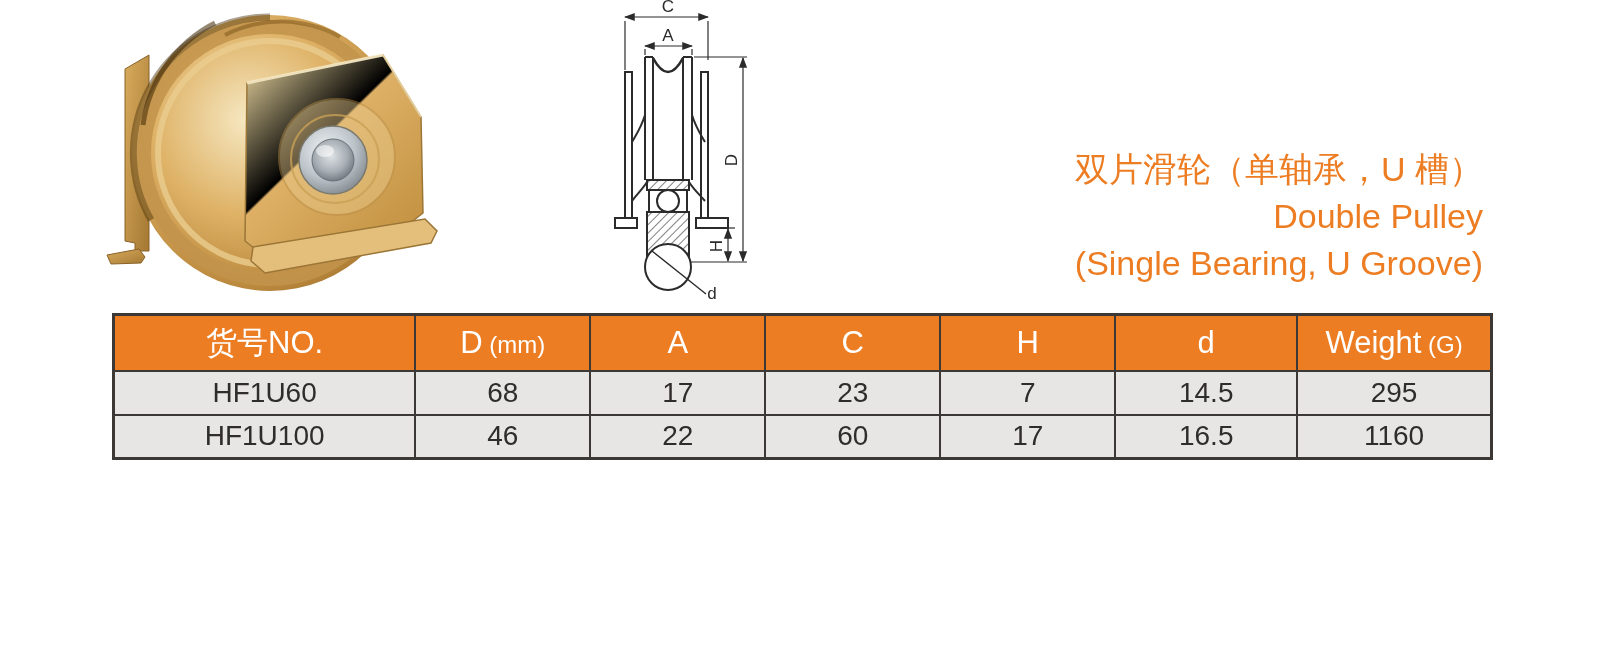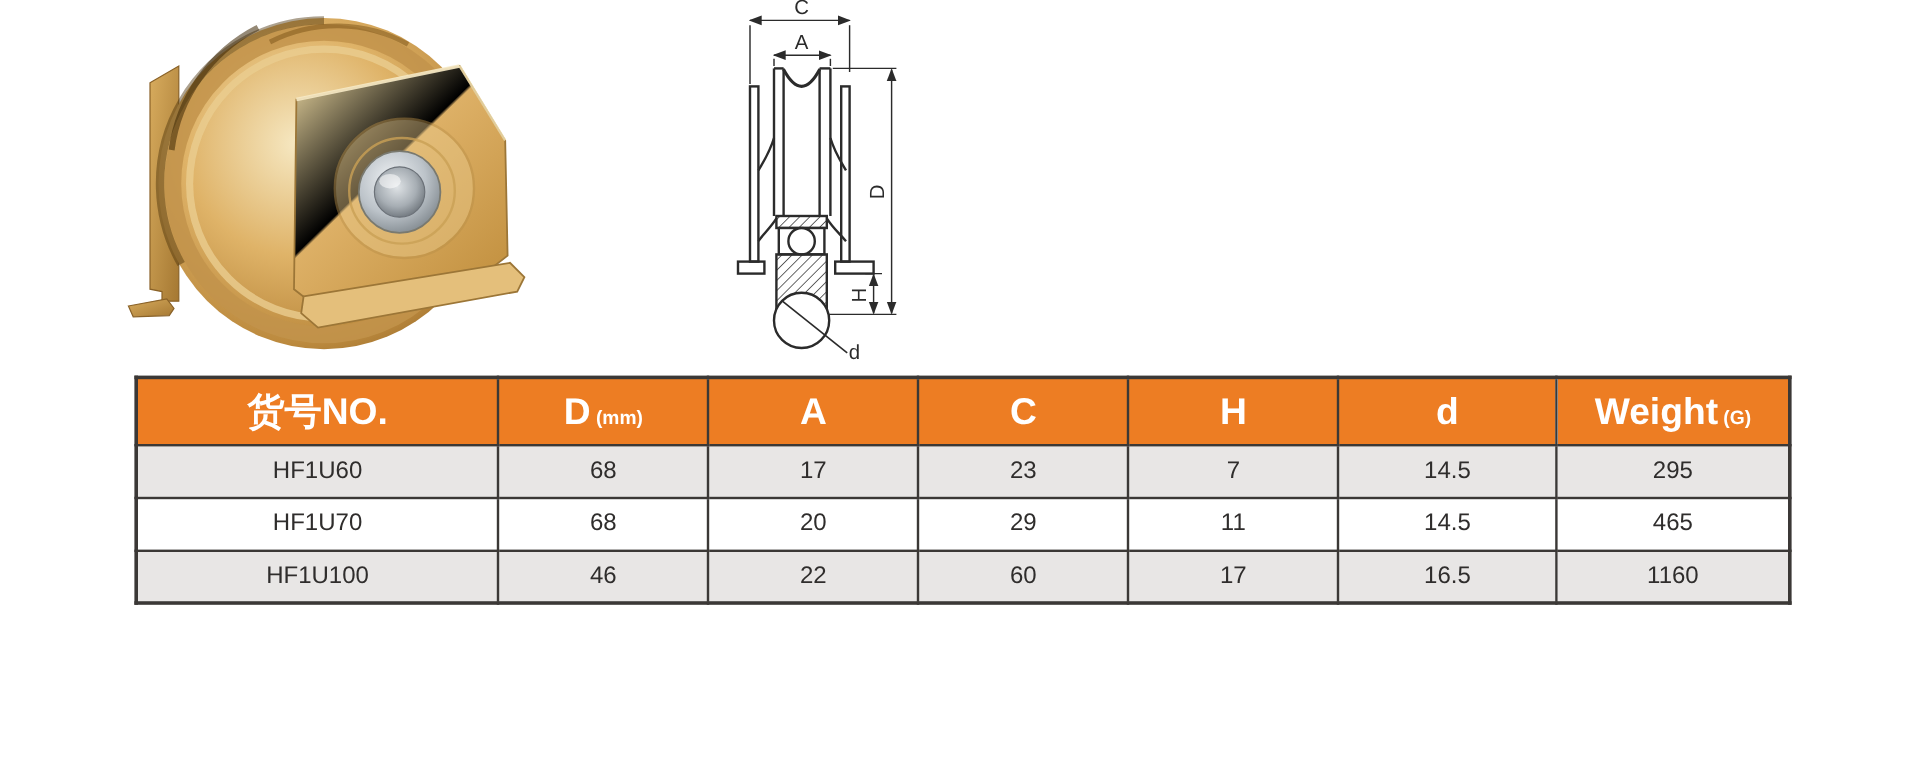--- a/index.html
+++ b/index.html
@@ -39,27 +39,27 @@
   .spec-table th, .spec-table td {
     border:2px solid #3b3836;
     text-align:center;
     vertical-align:middle;
     overflow:hidden;
   }
   .spec-table { border:3px solid #3b3836; }
   .spec-table thead th {
     background:#ED7D23;
     color:#ffffff;
-    font-weight:bold;
+    font-weight:normal;
     font-size:31px;
     height:56px;
   }
-  .spec-table thead th .h-sub { font-size:16px; }
+  .spec-table thead th .h-sub { font-size:24px; }
   .spec-table tbody td {
-    font-size:20px;
+    font-size:28px;
     color:#2f2d2c;
     height:44px;
     background:#ffffff;
   }
   .spec-table tbody tr.alt td { background:#E8E6E5; }
 
   .c1{width:21.9%} .c2{width:12.7%} .c3{width:12.7%} .c4{width:12.7%}
   .c5{width:12.7%} .c6{width:13.2%} .c7{width:14.1%}
 </style>
 </head>
@@ -187,20 +187,25 @@
       <line x1="77" y1="251" x2="131" y2="294" stroke-width="1.4"></line>
     </g>
 
     <text x="93" y="12" text-anchor="middle">C</text>
     <text x="93" y="41" text-anchor="middle">A</text>
     <text x="162" y="160" text-anchor="middle" transform="rotate(-90 162 160)">D</text>
     <text x="147" y="246" text-anchor="middle" transform="rotate(-90 147 246)">H</text>
     <text x="137" y="299" text-anchor="middle">d</text>
   </svg>
 
+  <div class="title-block">
+    <div>双片滑轮（单轴承，U 槽）</div>
+    <div>Double Pulley</div>
+    <div>(Single Bearing, U Groove)</div>
+  </div>
 
   <table class="spec-table">
     <thead>
       <tr>
         <th class="c1"><span class="h-main">货号NO.</span><span class="h-sub"></span></th>
         <th class="c2"><span class="h-main">D</span><span class="h-sub"> (mm)</span></th>
         <th class="c3"><span class="h-main">A</span><span class="h-sub"></span></th>
         <th class="c4"><span class="h-main">C</span><span class="h-sub"></span></th>
         <th class="c5"><span class="h-main">H</span><span class="h-sub"></span></th>
         <th class="c6"><span class="h-main">d</span><span class="h-sub"></span></th>
@@ -210,29 +215,20 @@
     <tbody id="spec-body">
         <tr class="alt">
           <td>HF1U60</td>
           <td>68</td>
           <td>17</td>
           <td>23</td>
           <td>7</td>
           <td>14.5</td>
           <td>295</td>
         </tr>
-        <tr>
-          <td>HF1U70</td>
-          <td>68</td>
-          <td>20</td>
-          <td>29</td>
-          <td>11</td>
-          <td>14.5</td>
-          <td>465</td>
-        </tr>
         <tr class="alt">
           <td>HF1U100</td>
           <td>46</td>
           <td>22</td>
           <td>60</td>
           <td>17</td>
           <td>16.5</td>
           <td>1160</td>
         </tr>
       </tbody>

